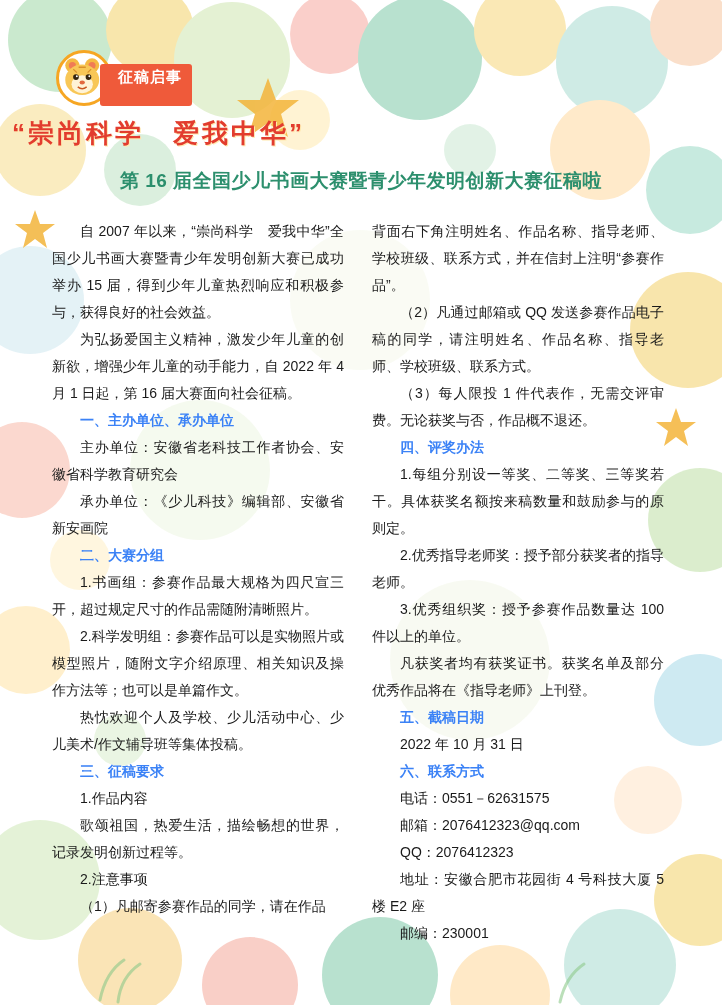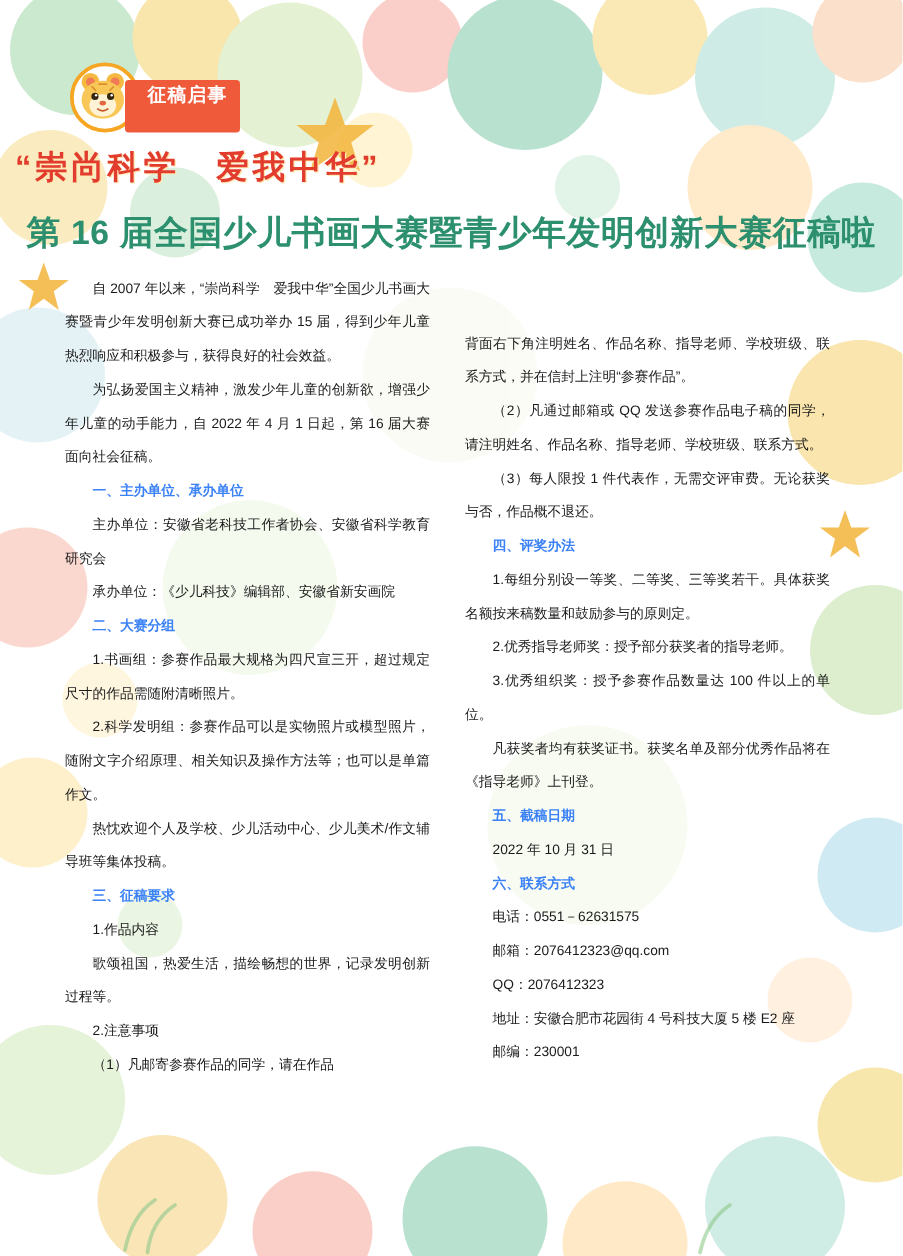--- a/index.html
+++ b/index.html
@@ -78,36 +78,36 @@
     letter-spacing: 3px;
     text-shadow: 1px 1px 0 #ffe9b0;
   }
   .subheadline {
     position: absolute;
     left: 0;
     top: 168px;
     width: 722px;
     text-align: center;
     color: #2c8f6d;
-    font-size: 27px;
+    font-size: 19px;
     font-weight: bold;
     letter-spacing: 0.5px;
   }
 
   
   .col {
     position: absolute;
     top: 218px;
     width: 292px;
-    font-size: 11px;
+    font-size: 14px;
     line-height: 27px;
     color: #1a1a1a;
   }
   .col.left  { left: 52px; }
-  .col.right { left: 372px; margin-top: 44px; }
+  .col.right { left: 372px; }
 
   .col p {
     margin: 0 0 0 0;
     text-align: justify;
     text-justify: inter-ideograph;
   }
   .indent { text-indent: 2em; }
   .sec-title {
     color: #3b82f6;
     font-weight: bold;

